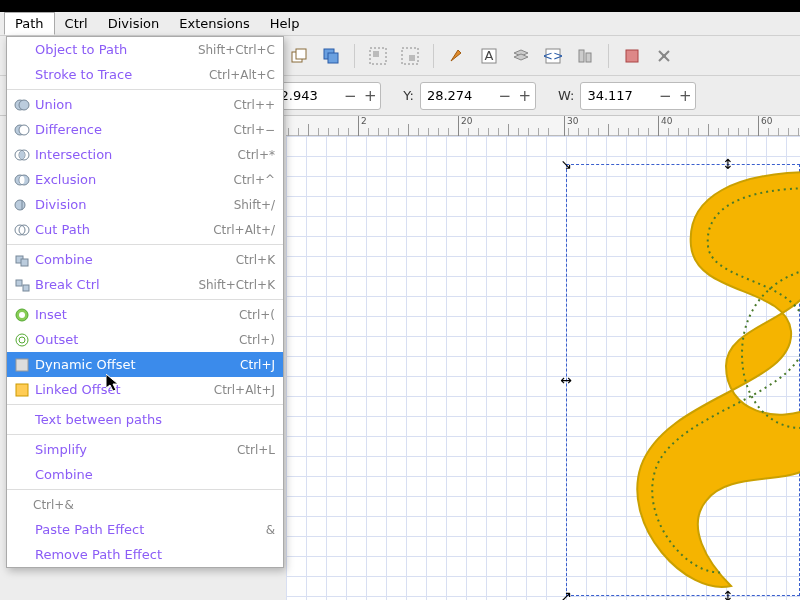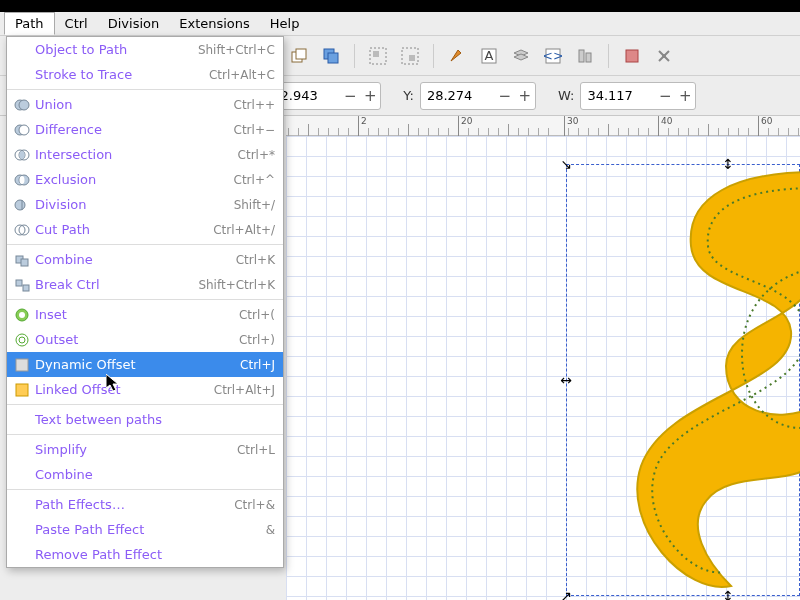--- a/index.html
+++ b/index.html
@@ -378,21 +378,20 @@
       <span class="sc">Ctrl+L</span>
     </div>
     <div class="row">
       <span class="ic"></span>
       <span class="lab">Combine</span>
       <span class="sc"></span>
     </div>
     <div class="sep"></div>
     <div class="row">
       <span class="ic"></span>
-      <span class="lab">Path Effects…</span>
       <span class="sc">Ctrl+&amp;</span>
     </div>
     <div class="row">
       <span class="ic"></span>
       <span class="lab">Paste Path Effect</span>
       <span class="sc">&amp;</span>
     </div>
     <div class="row">
       <span class="ic"></span>
       <span class="lab">Remove Path Effect</span>

